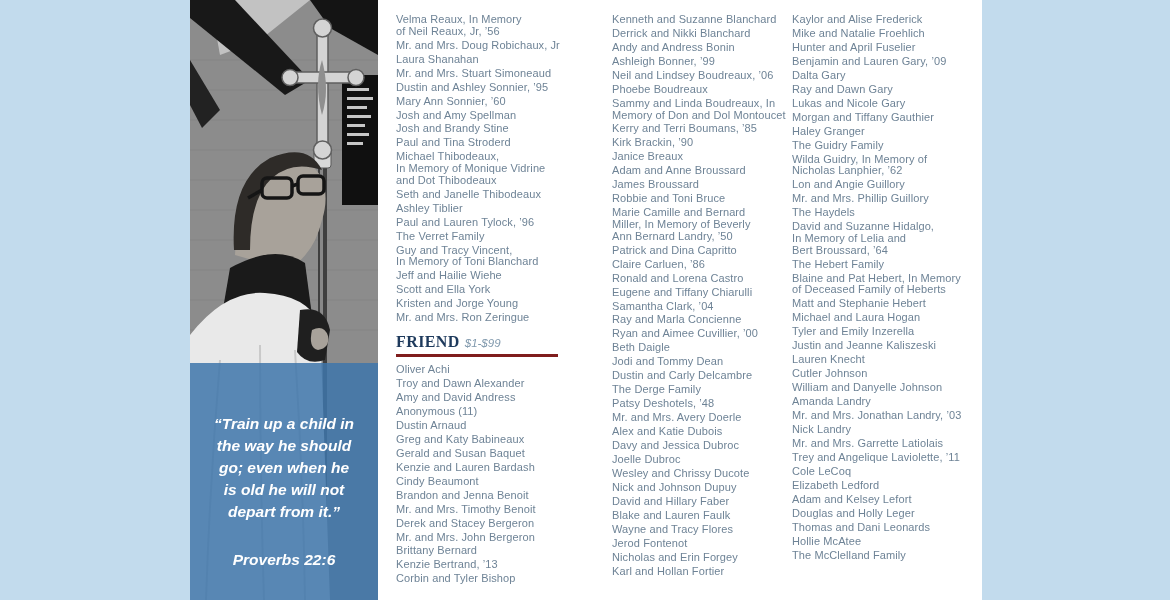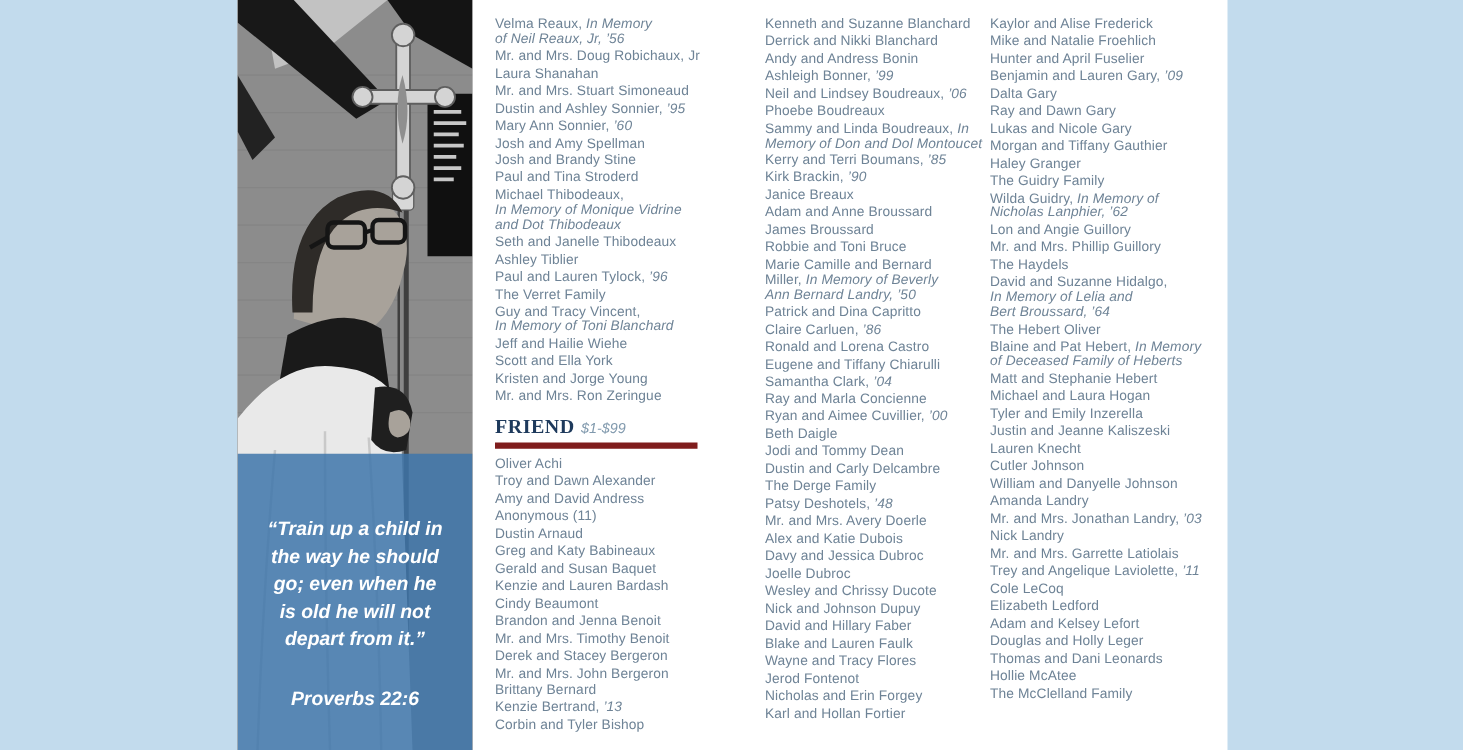--- a/index.html
+++ b/index.html
@@ -19,23 +19,23 @@
   .quote-text{color:#ffffff;font-weight:bold;font-style:italic;font-size:15.5px;line-height:22px;
     text-align:center;white-space:pre-line;}
   .quote-ref{color:#ffffff;font-weight:bold;font-style:italic;font-size:15.5px;margin-top:28px;text-align:center;}
 
   
   .col{position:absolute;top:14px;font-size:11px;color:#6e8396;}
   #col-0{left:396px;width:196px;}
   #col-1{left:612px;width:188px;}
   #col-2{left:792px;width:200px;}
   .entry{line-height:11.6px;margin-bottom:2.4px;white-space:pre-line;letter-spacing:0.1px;}
-  .entry .it{font-style:italic;}
-
-  .section-header{margin-top:9px;margin-bottom:7px;border-bottom:5px solid #7f1d1d;
+  .entry .it{}
+
+  .section-header{margin-top:9px;margin-bottom:7px;border-bottom:3px solid #7f1d1d;
     padding-bottom:3px;width:162px;}
   .section-title{font-family:"Liberation Serif","DejaVu Serif",serif;font-weight:bold;
     color:#1e3a5c;font-size:16px;letter-spacing:0.4px;}
   .section-range{font-style:italic;color:#8099ad;font-size:11.5px;margin-left:5px;}
 </style>
 </head>
 <body>
 
 <div id="page">
 
@@ -223,21 +223,21 @@
       <div class="entry"><span>Haley Granger</span></div>
       <div class="entry"><span>The Guidry Family</span></div>
       <div class="entry"><span>Wilda Guidry, </span><span class="it">In Memory of
 Nicholas Lanphier, ’62</span></div>
       <div class="entry"><span>Lon and Angie Guillory</span></div>
       <div class="entry"><span>Mr. and Mrs. Phillip Guillory</span></div>
       <div class="entry"><span>The Haydels</span></div>
       <div class="entry"><span>David and Suzanne Hidalgo,
 </span><span class="it">In Memory of Lelia and
 Bert Broussard, ’64</span></div>
-      <div class="entry"><span>The Hebert Oliver</span></div>
+      <div class="entry"><span>The Hebert Family</span></div>
       <div class="entry"><span>Blaine and Pat Hebert, </span><span class="it">In Memory
 of Deceased Family of Heberts</span></div>
       <div class="entry"><span>Matt and Stephanie Hebert</span></div>
       <div class="entry"><span>Michael and Laura Hogan</span></div>
       <div class="entry"><span>Tyler and Emily Inzerella</span></div>
       <div class="entry"><span>Justin and Jeanne Kaliszeski</span></div>
       <div class="entry"><span>Lauren Knecht</span></div>
       <div class="entry"><span>Cutler Johnson</span></div>
       <div class="entry"><span>William and Danyelle Johnson</span></div>
       <div class="entry"><span>Amanda Landry</span></div>

